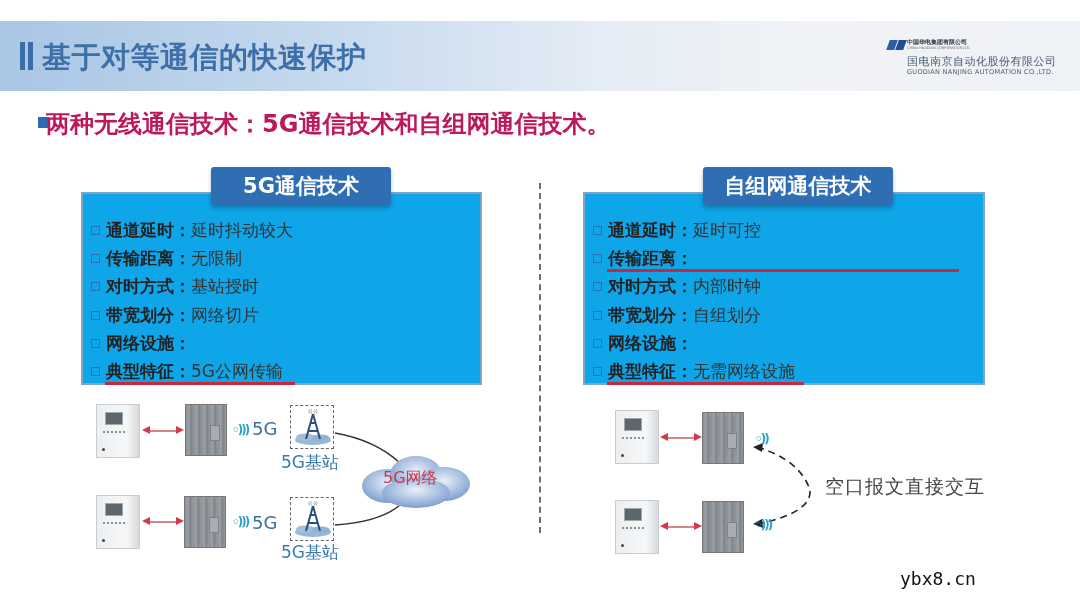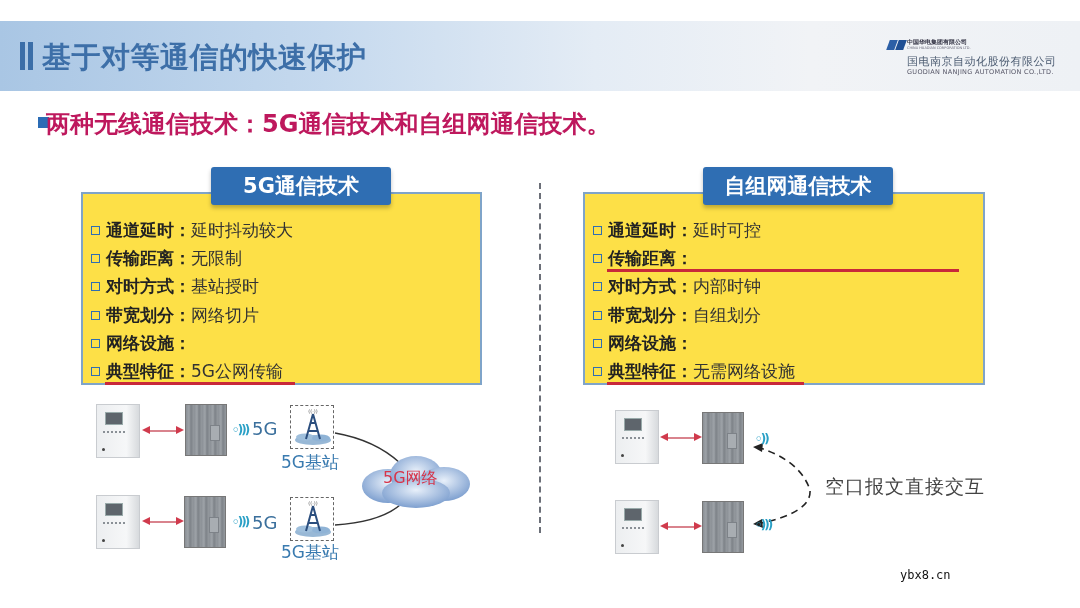--- a/index.html
+++ b/index.html
@@ -31,21 +31,21 @@
   .logo-name-en { position: absolute; left: 22px; top: 30px; font-size: 6.5px; color: #556; white-space: nowrap; letter-spacing: 0.3px; }
 
   .subtitle-bullet { position: absolute; left: 38px; top: 117px; width: 11px; height: 11px; background: #2b6cb5; }
   .subtitle {
     position: absolute; left: 46px; top: 108px; font-size: 24px; font-weight: bold; color: #be185d;
     white-space: nowrap;
     text-align: right;
   }
 
   .panel {
-    position: absolute; border: 2px solid #7fa4c9; background: #fde047;
+    position: absolute; border: 2px solid #7fa4c9; background: #0ea5e9;
   }
   .panel-left { left: 81px; top: 192px; width: 401px; height: 193px; }
   .panel-right { left: 583px; top: 192px; width: 402px; height: 193px; }
 
   .panel-tab {
     position: absolute; height: 38px; background: #2f6eb3; color: #fff; font-size: 21px; font-weight: bold;
     display: flex; align-items: center; justify-content: center; border-radius: 3px;
     box-shadow: 0 3px 4px rgba(0,0,0,0.25);
   }
   .tab-left { left: 211px; top: 167px; width: 180px; }
@@ -93,21 +93,21 @@
   .tower-box { position: absolute; width: 44px; height: 44px; border: 1.5px dashed #666; }
   .tower-box svg { position: absolute; left: 0; top: 0; }
   .station-label { position: absolute; font-size: 17px; color: #3a7bb0; white-space: nowrap; }
 
   .cloud { position: absolute; left: 358px; top: 451px; width: 116px; height: 60px; }
   .cloud-label { position: absolute; left: 383px; top: 468px; font-size: 16px; color: #d7344a; white-space: nowrap; }
 
   .wifi-right { position: absolute; font-size: 12px; color: #2aa0c6; font-weight: bold; letter-spacing: -2px; }
   .interact-label { position: absolute; left: 825px; top: 474px; font-size: 19px; color: #444; white-space: nowrap; letter-spacing: 1px; }
 
-  .watermark { position: absolute; left: 900px; top: 568px; font-family: "DejaVu Sans Mono", "Liberation Mono", monospace; font-size: 12px; color: #111; }
+  .watermark { position: absolute; left: 900px; top: 568px; font-family: "DejaVu Sans Mono", "Liberation Mono", monospace; font-size: 18px; color: #111; }
 </style>
 </head>
 <body>
 
 <div class="header-band"></div>
 <div class="title-bar-mark">
     <span></span>
     <span></span>
   </div>
 <div class="page-title">基于对等通信的快速保护</div>

